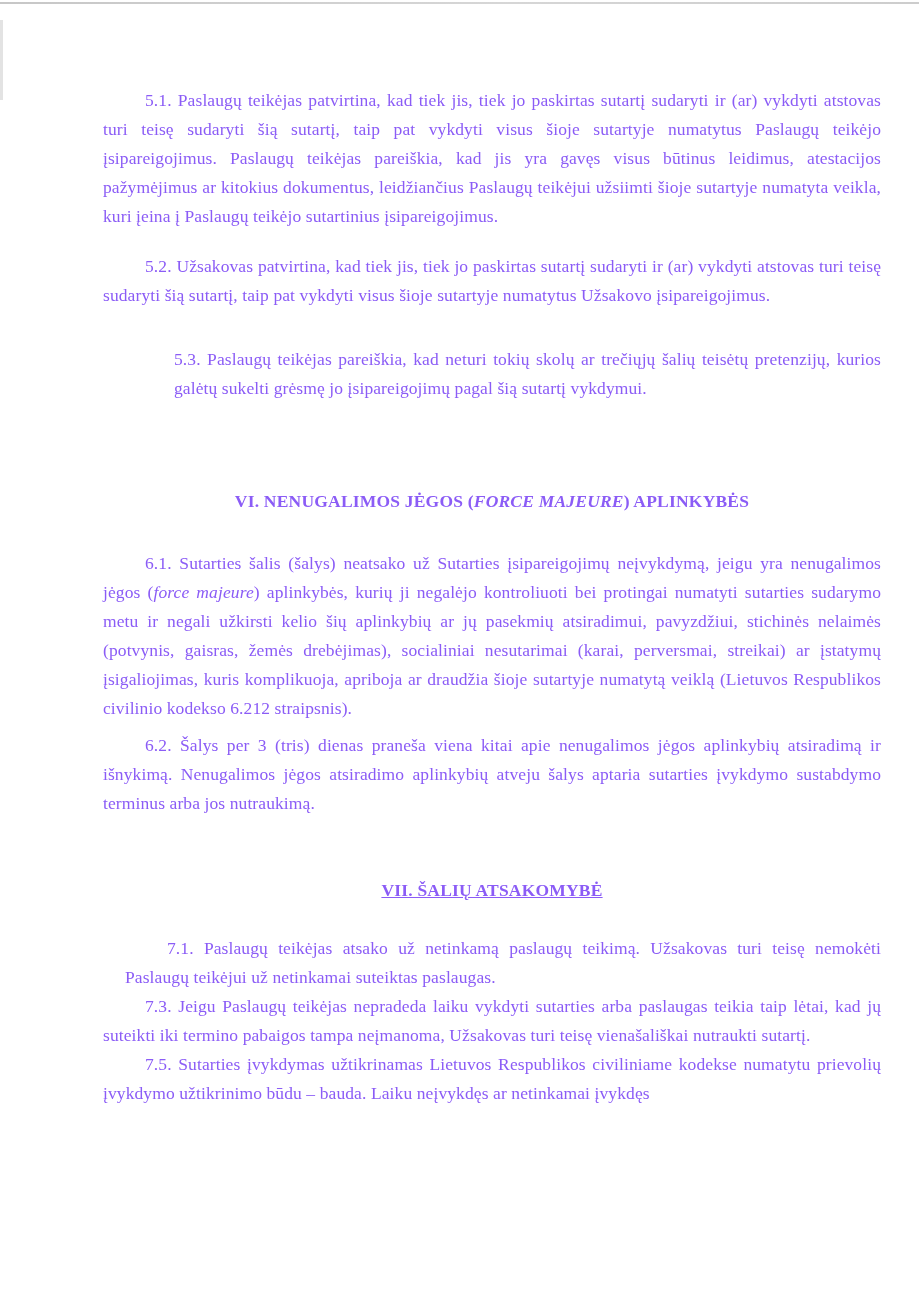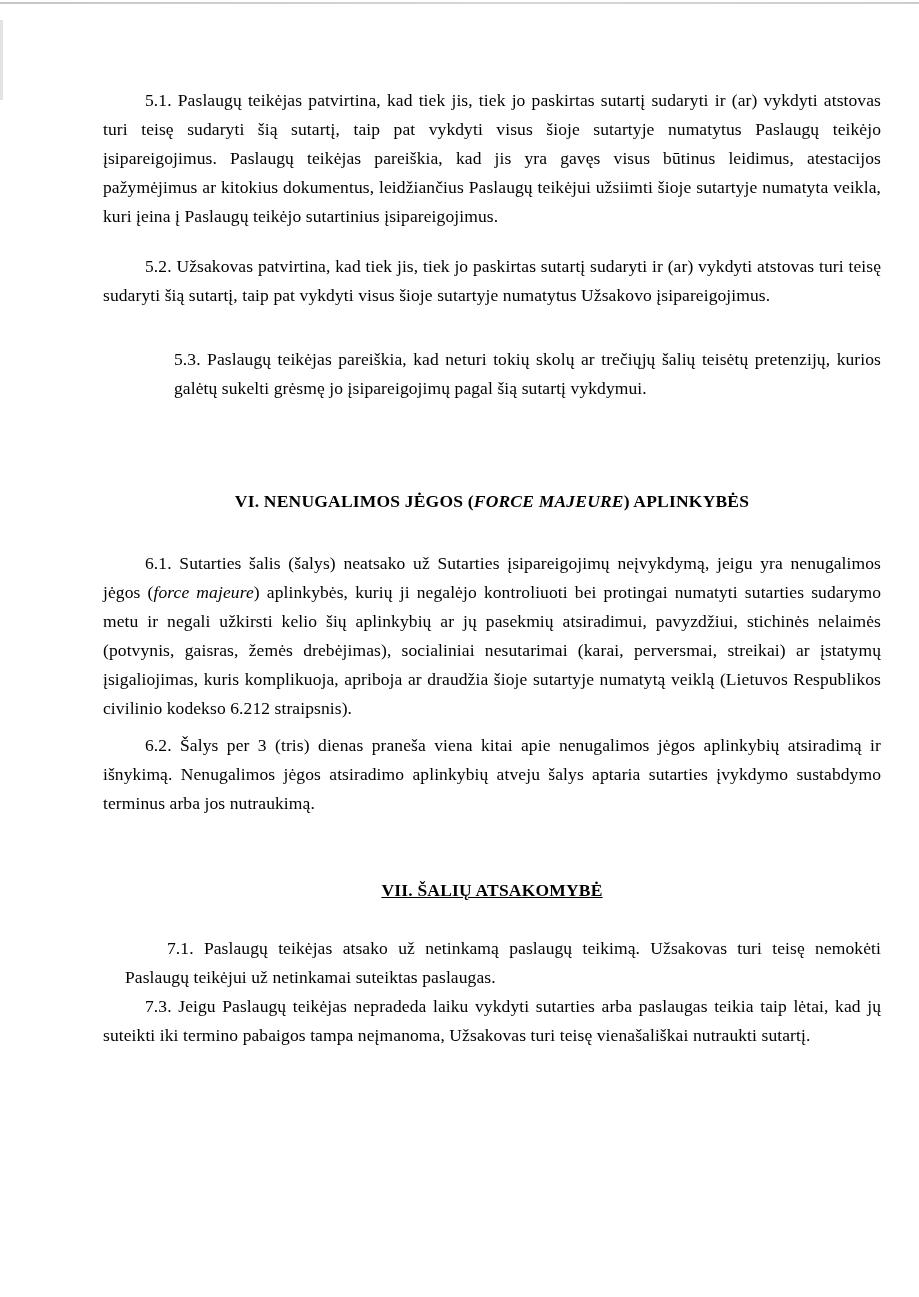--- a/index.html
+++ b/index.html
@@ -8,21 +8,21 @@
     background: #f4f4f4;
   }
   .page {
     position: relative;
     width: 919px;
     height: 1297px;
     margin: 0 auto;
     background: #ffffff;
     overflow: hidden;
     font-family: "Liberation Serif", "DejaVu Serif", serif;
-    color: #000000;
+    color: #8b5cf6;
   }
   .scan-top-line {
     position: absolute;
     top: 2px;
     left: 0;
     width: 100%;
     height: 2px;
     background: linear-gradient(90deg, #bdbdbd 0%, #cfcfcf 55%, #c4c4c4 100%);
     opacity: 0.85;
   }
@@ -93,15 +93,16 @@
     <p class="par-62">6.2. Šalys per 3 (tris) dienas praneša viena kitai apie nenugalimos jėgos aplinkybių atsiradimą ir išnykimą. Nenugalimos jėgos atsiradimo aplinkybių atveju šalys aptaria sutarties įvykdymo sustabdymo terminus arba jos nutraukimą.</p>
 
     <h2 class="heading-vii">VII. ŠALIŲ ATSAKOMYBĖ</h2>
 
     <p class="par-71">7.1. Paslaugų teikėjas atsako už netinkamą paslaugų teikimą. Užsakovas turi teisę nemokėti Paslaugų teikėjui už netinkamai suteiktas paslaugas.</p>
 
 
     <p class="par-73">7.3. Jeigu Paslaugų teikėjas nepradeda laiku vykdyti sutarties arba paslaugas teikia taip lėtai, kad jų suteikti iki termino pabaigos tampa neįmanoma, Užsakovas turi teisę vienašališkai nutraukti sutartį.</p>
 
 
+    <p class="par-75">7.5. Sutarties įvykdymas užtikrinamas Lietuvos Respublikos civiliniame kodekse numatytu prievolių įvykdymo užtikrinimo būdu – bauda. Laiku neįvykdęs ar netinkamai įvykdęs</p>
 
   </div>
 </div>
 
 </body></html>

